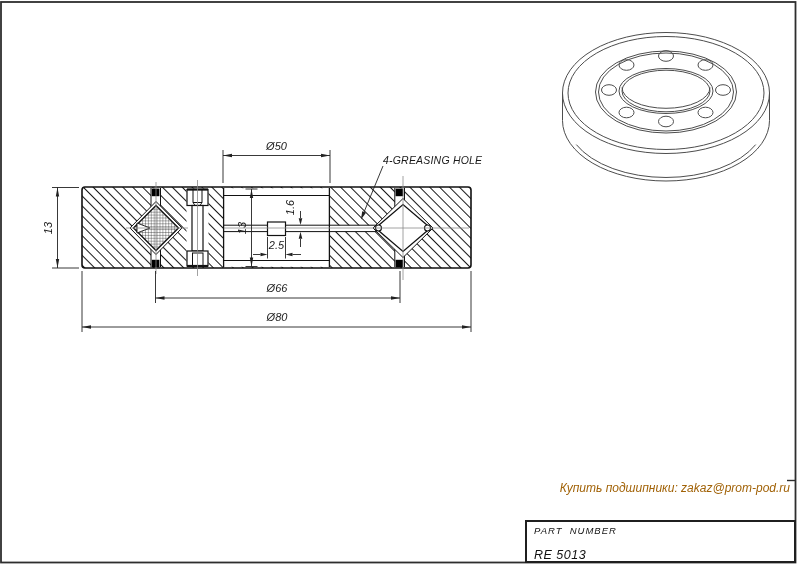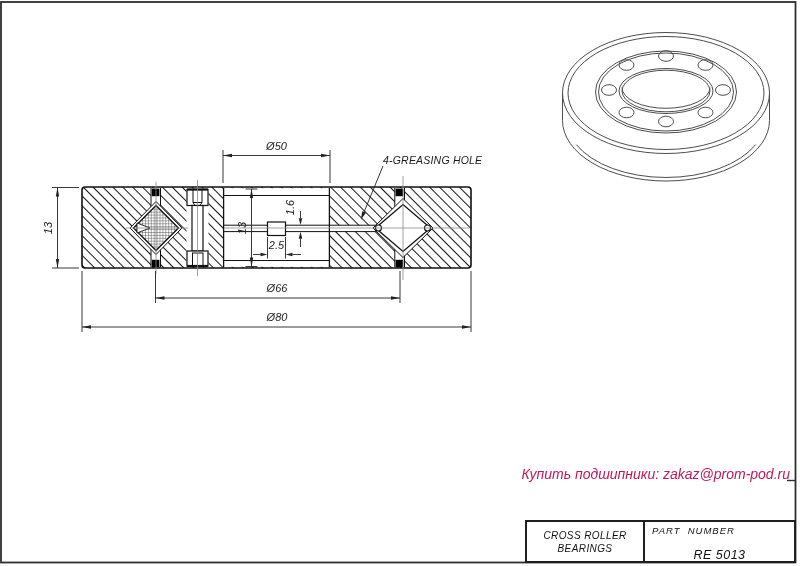--- a/index.html
+++ b/index.html
@@ -4,35 +4,35 @@
 <style>
   html,body{margin:0;padding:0;background:#e8e8e8;}
   .page{
     position:relative;width:800px;height:566px;background:#ffffff;
     font-family:"Liberation Sans",sans-serif;overflow:hidden;font-style:italic;
   }
   .page svg{position:absolute;left:0;top:0;}
   .dim-text{font-family:"Liberation Sans",sans-serif;font-size:11px;fill:#1a1a1a;}
   .note-text{font-family:"Liberation Sans",sans-serif;font-size:10.5px;fill:#1a1a1a;letter-spacing:.2px;}
   .footer-contact{
-    position:absolute;top:466px;right:10px;font-size:14px;color:#be185d;
+    position:absolute;top:481px;right:10px;font-size:12px;color:#a16207;
     font-family:"Liberation Sans",sans-serif;white-space:nowrap;
   }
   .title-block{
     position:absolute;left:525px;top:520px;width:271px;height:43px;
     border:2px solid #1f1f1f;box-sizing:border-box;display:flex;background:#fff;color:#111;
   }
   .tb-left{
     width:118px;border-right:2px solid #1f1f1f;box-sizing:border-box;
     display:flex;flex-direction:column;justify-content:center;align-items:center;
     font-size:10px;line-height:13px;letter-spacing:.4px;text-align:center;
   }
   .tb-right{flex:1;padding:3px 7px;box-sizing:border-box;display:flex;flex-direction:column;gap:8px;}
   .tb-label{font-size:9.5px;letter-spacing:1px;white-space:pre;}
-  .tb-value{font-size:12.5px;text-align:center;margin-top:4px;letter-spacing:.5px;}
+  .tb-value{font-size:12.5px;margin-top:4px;letter-spacing:.5px;}
 </style>
 </head>
 <body>
 
 <div class="page">
 
 <svg width="800" height="566" viewBox="0 0 800 566">
   <defs>
     <pattern id="hatch" width="7" height="7" patternUnits="userSpaceOnUse" patternTransform="rotate(45)">
       <line x1="0" y1="3.5" x2="7" y2="3.5" stroke="#161616" stroke-width="1"></line>
@@ -218,23 +218,19 @@
       <line x1="769.5" y1="93" x2="769.5" y2="120.5"></line>
       <path d="M562.5,120.5 A103.5,60.5 0 0 0 769.5,120.5"></path>
       <path d="M576.3,144.6 A99,57 0 0 0 755.7,144.6"></path>
     </g>
   </g>
 </svg>
 
 <div class="footer-contact">Купить подшипники: zakaz@prom-pod.ru</div>
 
 <div class="title-block">
-  <div class="tb-left">
-    <span>CROSS ROLLER</span>
-    <span>BEARINGS</span>
-  </div>
   <div class="tb-right">
     <span class="tb-label">PART  NUMBER</span>
     <span class="tb-value">RE 5013</span>
   </div>
 </div>
 
 </div>
 
 </body></html>

